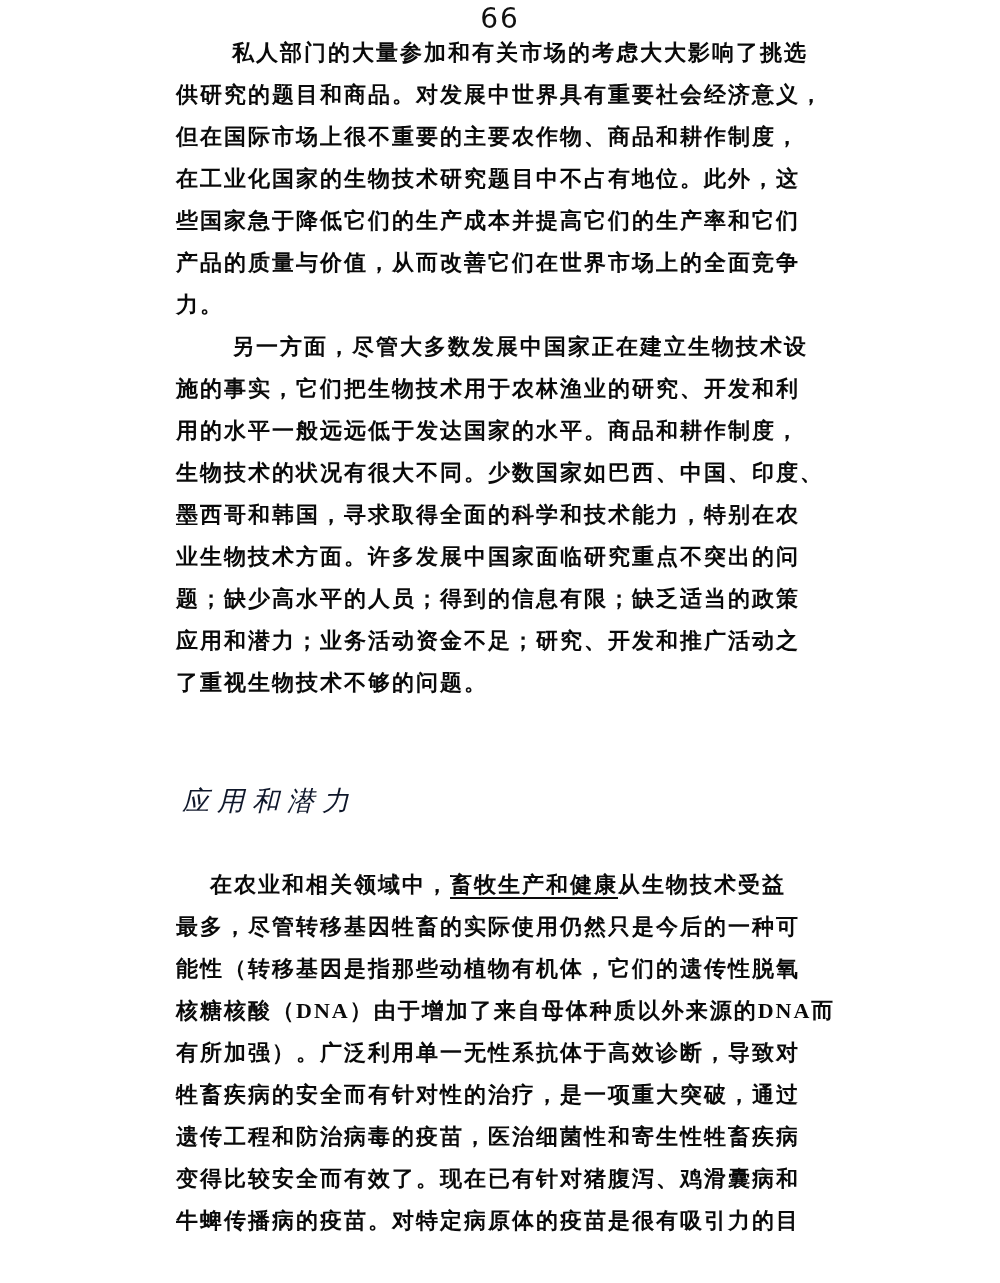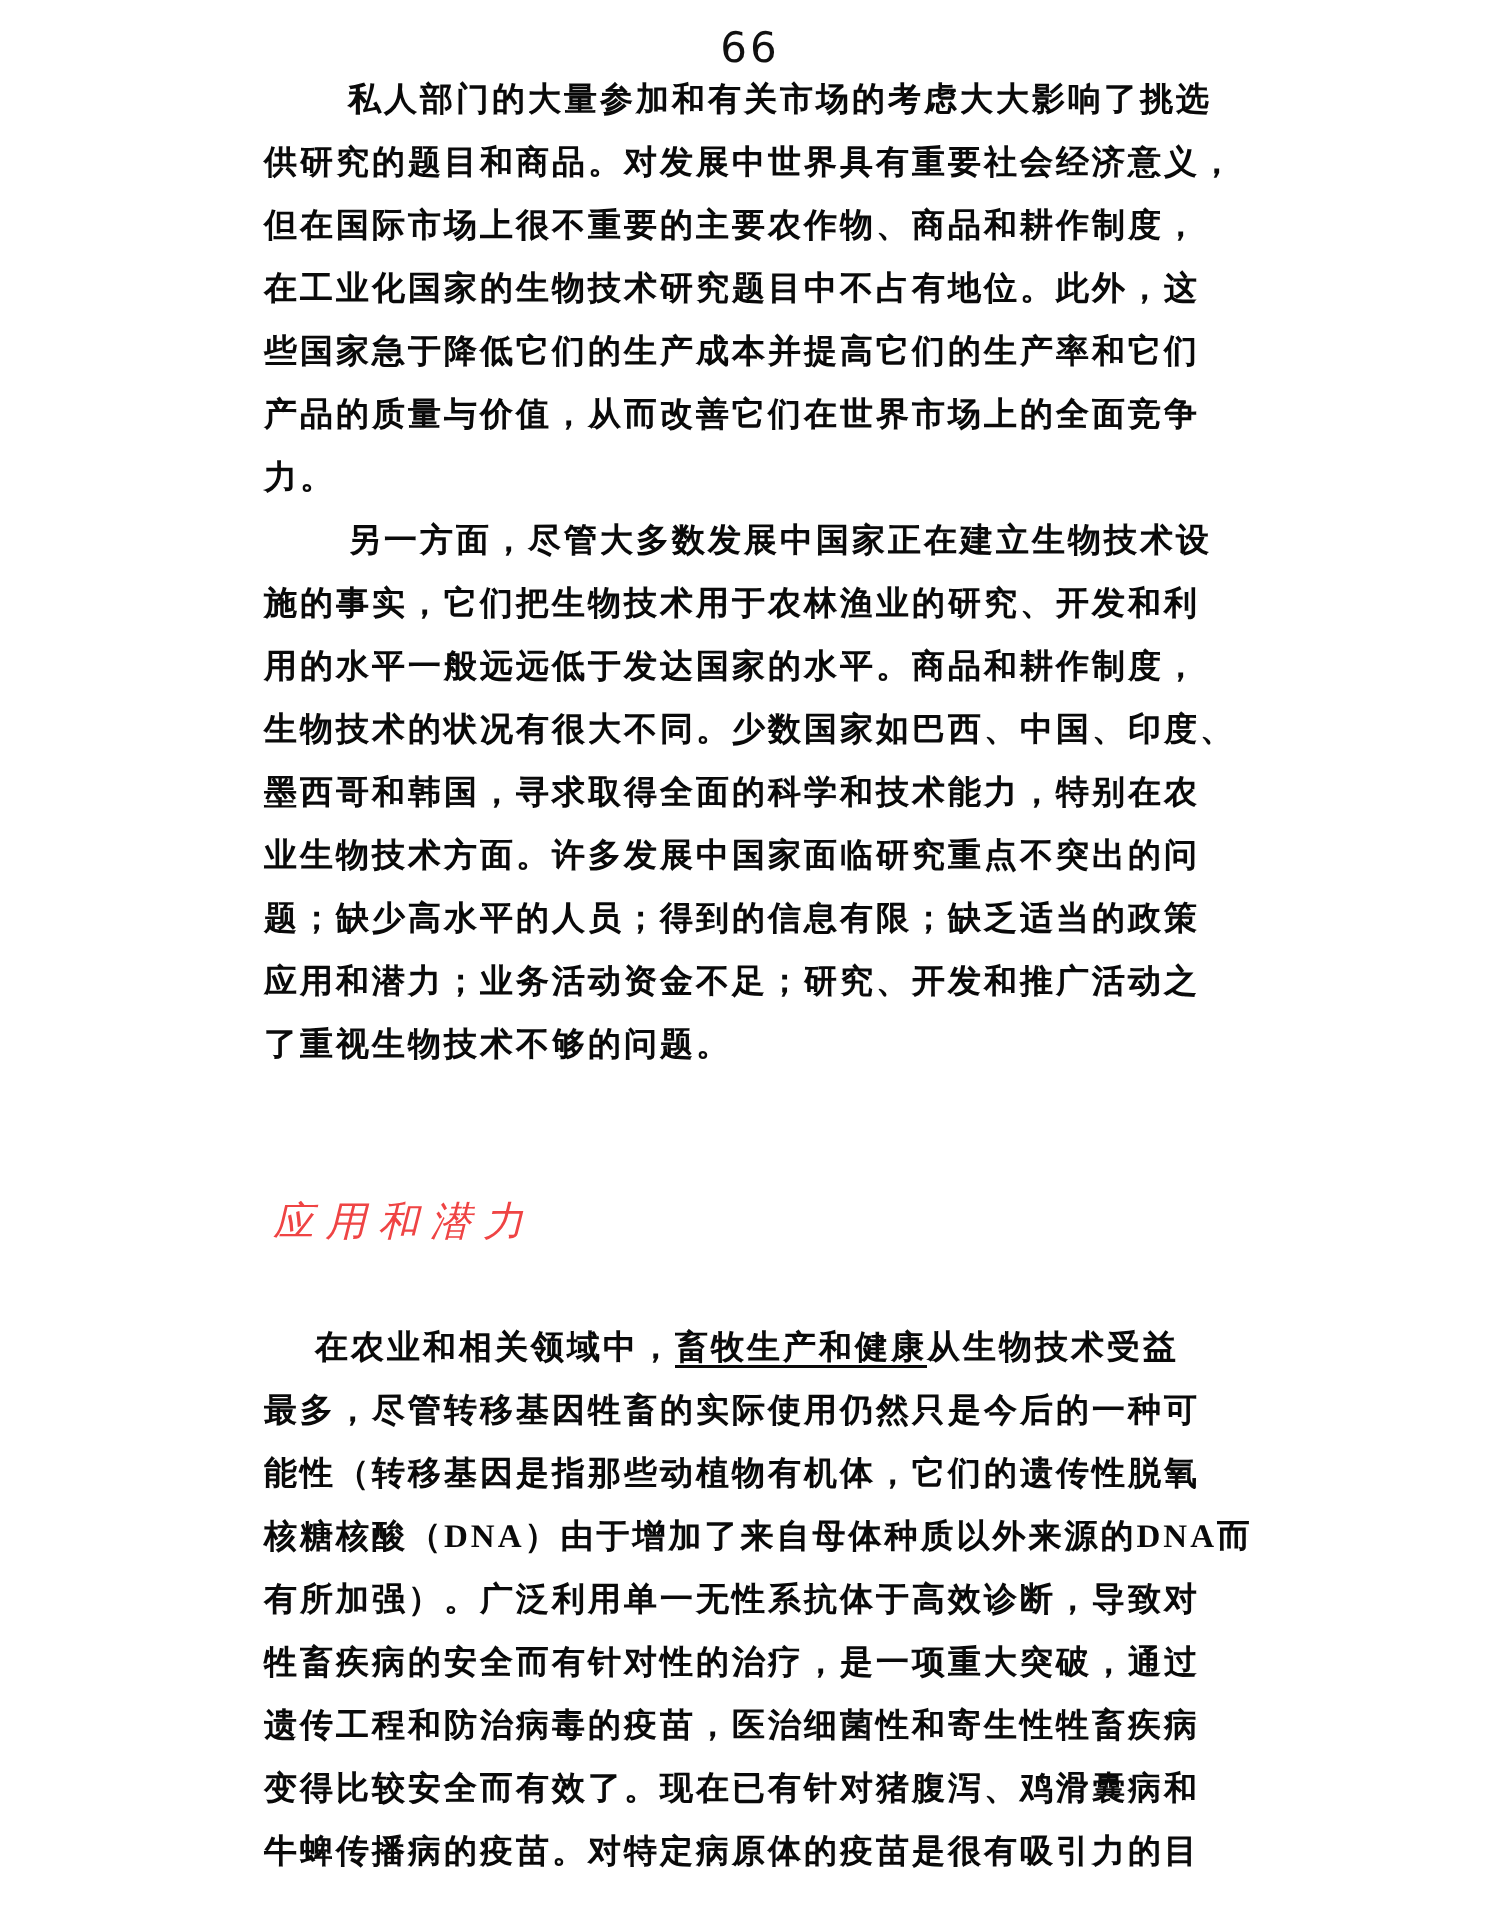--- a/index.html
+++ b/index.html
@@ -7,21 +7,20 @@
     width:1000px;height:1283px;
     background:#ffffff;
     position:relative;
     overflow:hidden;
     font-family:"Liberation Serif","DejaVu Serif",serif;
   }
   .sheet{
     position:absolute;inset:0;
     background:#ffffff;
     color:#0a0a0a;
-    margin-top:13px;
   }
   .page-number{
     position:absolute;
     top:2px;left:0;width:100%;
     text-align:center;
     font-family:"DejaVu Sans","Liberation Sans",sans-serif;
     font-size:28px;
     letter-spacing:2px;
     color:#111;
   }
@@ -44,21 +43,21 @@
   #para2{top:326px;}
   #para3{top:864px;}
   .heading{
     position:absolute;
     left:182px;top:780px;
     height:42px;line-height:42px;
     font-size:27px;
     font-style:italic;
     font-weight:500;
     letter-spacing:8px;
-    color:#ef4444;
+    color:#0f172a;
   }
   .underlined{
     text-decoration:underline;
     text-underline-offset:5px;
     text-decoration-thickness:2px;
   }
 </style>
 </head>
 <body>
 

